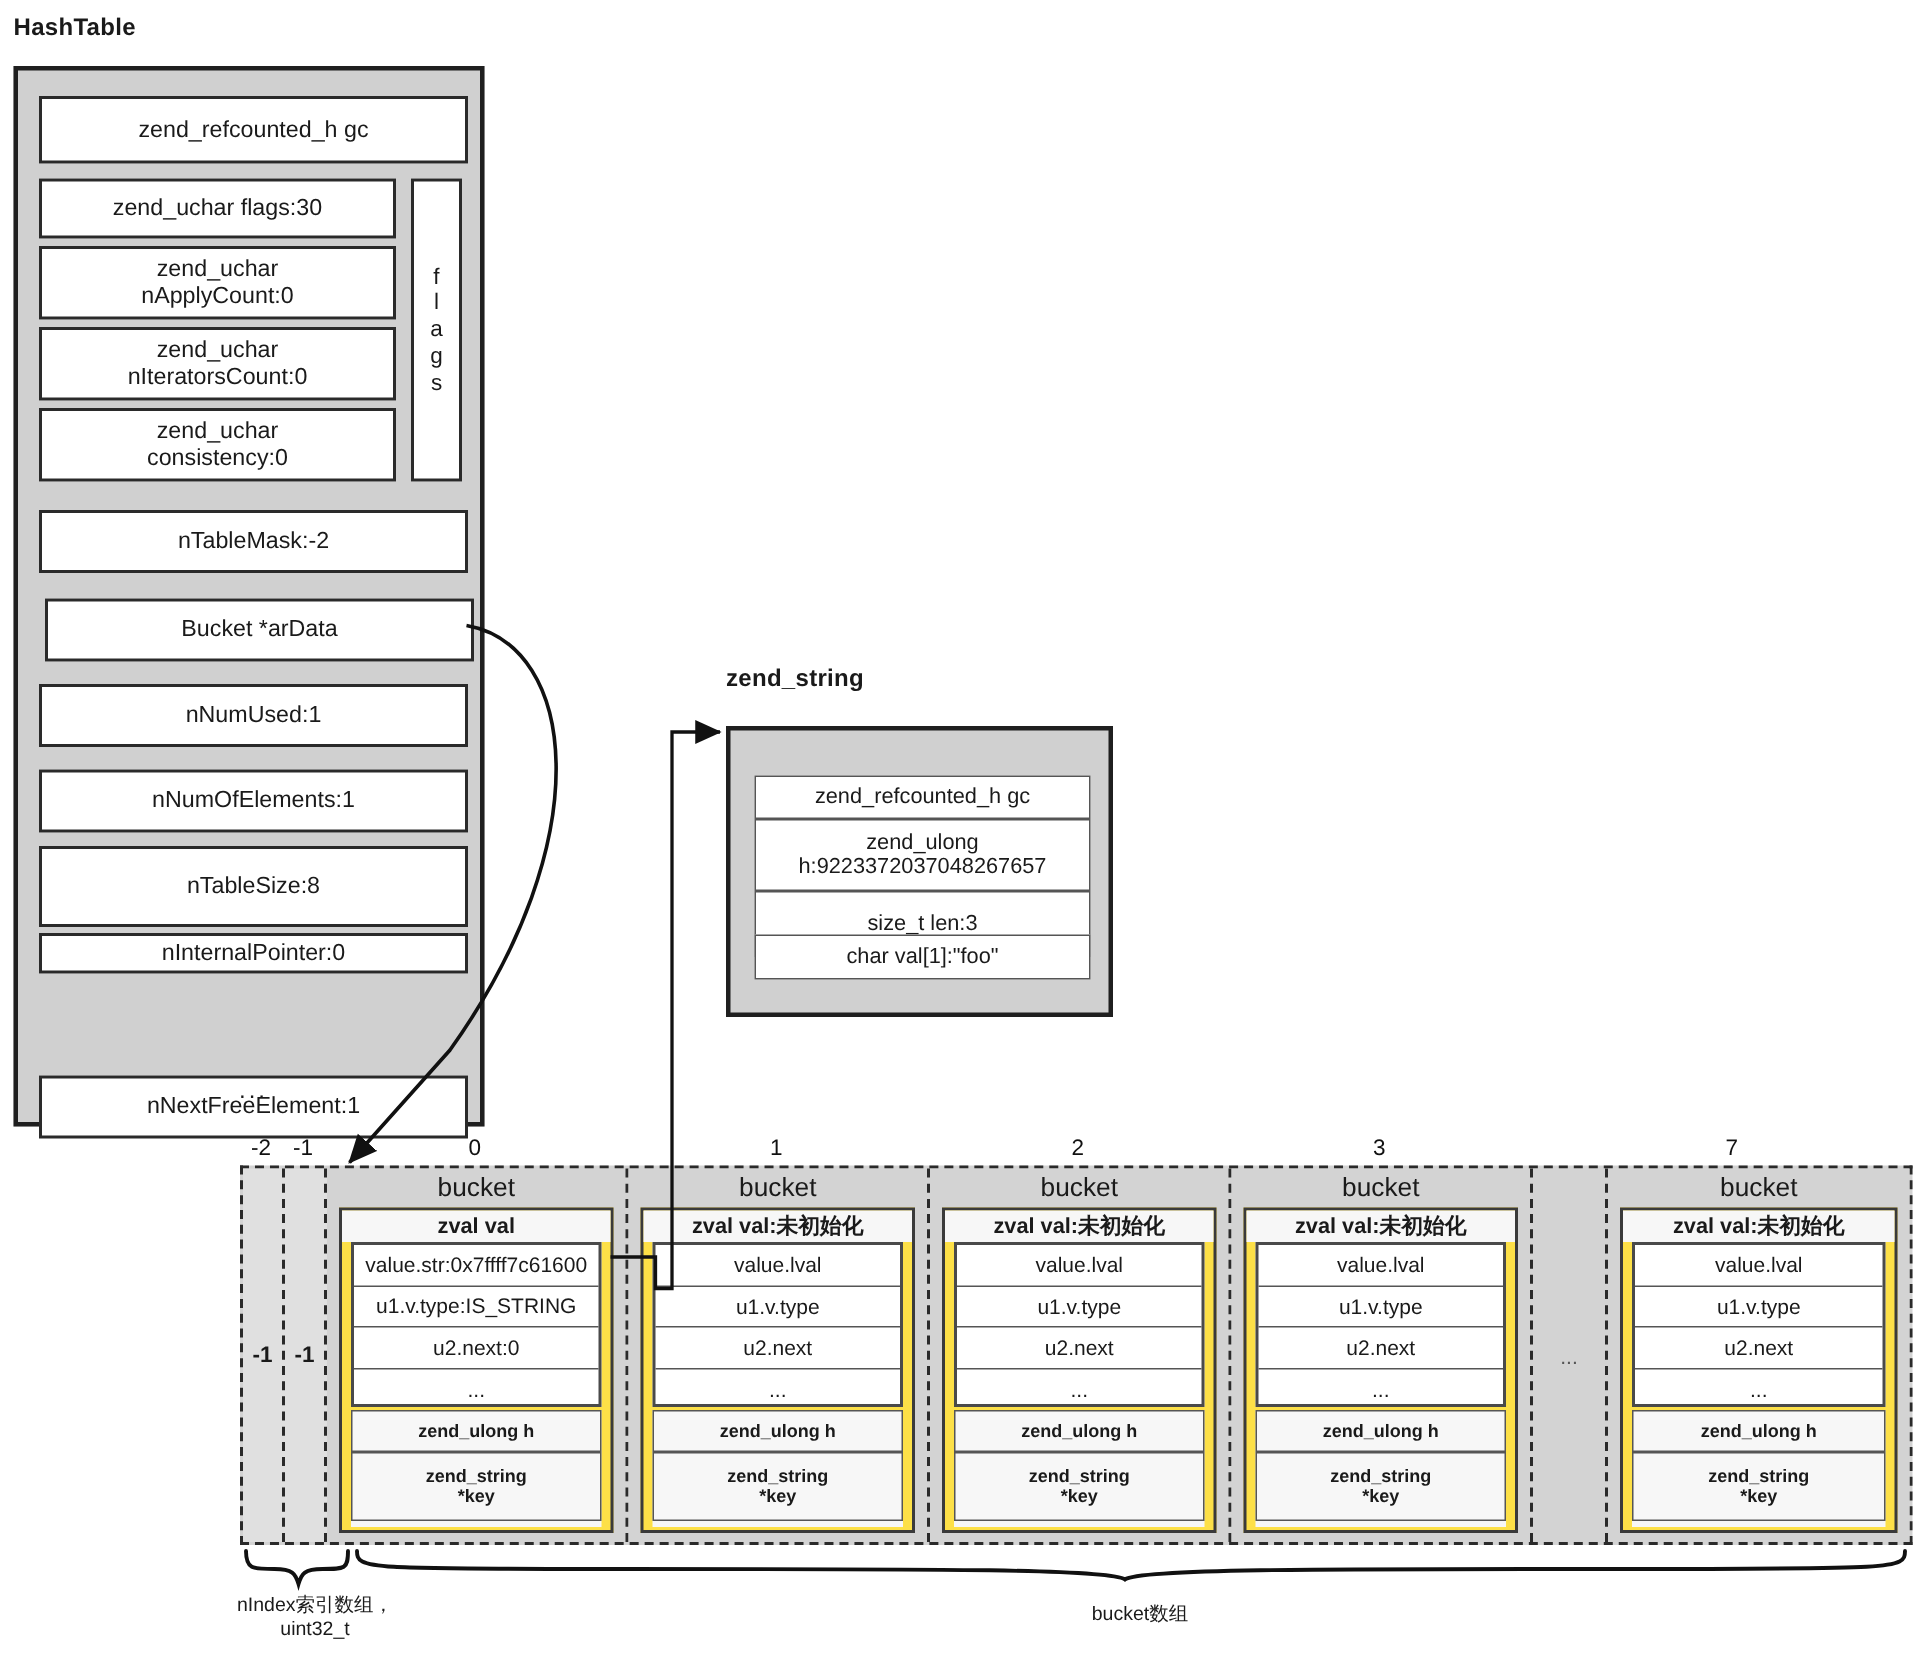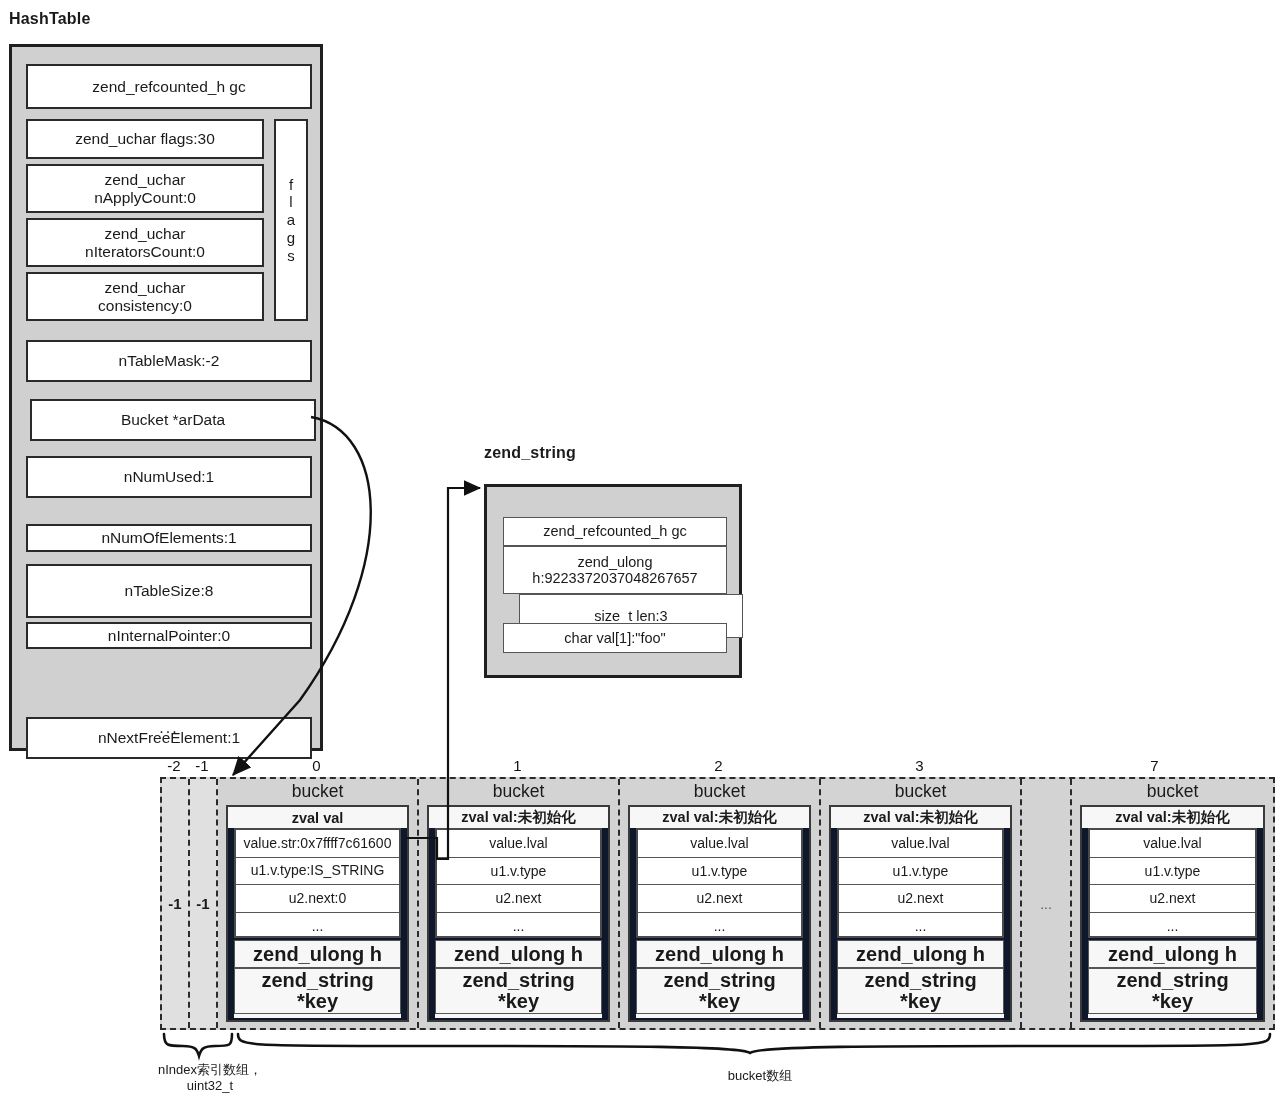--- a/index.html
+++ b/index.html
@@ -61,21 +61,21 @@
   }
   .bucket-cell{
     background:#d3d3d3;border-right:2px dashed #2a2a2a;
   }
   .bucket-title{
     position:absolute;left:0;top:2px;width:100%;
     text-align:center;font-size:17.5px;
   }
   .bucket-inner{
     position:absolute;left:8px;right:8px;top:26px;bottom:6px;
-    background:#0f172a;border:2px solid #3a3a3a;box-sizing:border-box;
+    background:#fde047;border:2px solid #3a3a3a;box-sizing:border-box;
   }
   .zval-head{
     position:absolute;left:0;top:0;width:100%;height:21px;
     display:flex;align-items:center;justify-content:center;
     font-weight:bold;font-size:14.5px;background:#f7f7f7;
   }
   .zval-box{
     position:absolute;left:6px;right:6px;top:21px;height:110px;
     border:2px solid #4a4a4a;background:#fff;box-sizing:border-box;
   }
@@ -86,21 +86,21 @@
   }
   .zrow:last-child{border-bottom:none;}
   .zrow.wrap{font-size:14px;line-height:1.05;}
   .tail{
     position:absolute;left:6px;right:6px;top:133px;bottom:2px;
     background:#f7f7f7;box-sizing:border-box;
   }
   .tail-row{
     border:1.5px solid #555;box-sizing:border-box;
     display:flex;align-items:center;justify-content:center;
-    font-weight:bold;font-size:20px;text-align:center;line-height:1.05;
+    font-weight:bold;font-size:12px;text-align:center;line-height:1.05;
   }
   .ell-cell{
     background:#d3d3d3;border-right:2px dashed #2a2a2a;
     display:flex;align-items:center;justify-content:center;
     font-size:14px;color:#555;
   }
   .idx-label{
     position:absolute;text-align:center;font-size:15px;color:#111;
   }
   .caption{
@@ -129,35 +129,35 @@
     <span>f</span>
     <span>l</span>
     <span>a</span>
     <span>g</span>
     <span>s</span>
   </div>
 
   <div class="abs field ht-field" style="left:14px;top:293px;width:286px;height:42px;">nTableMask:-2</div>
   <div class="abs field ht-field" style="left:18px;top:352px;width:286px;height:42px;">Bucket *arData</div>
   <div class="abs field ht-field" style="left:14px;top:409px;width:286px;height:42px;">nNumUsed:1</div>
-  <div class="abs field ht-field" style="left:14px;top:477px;width:286px;height:28px;">nNumOfElements:1</div>
+  <div class="abs field ht-field" style="left:14px;top:466px;width:286px;height:42px;">nNumOfElements:1</div>
   <div class="abs field ht-field" style="left:14px;top:517px;width:286px;height:54px;">nTableSize:8</div>
   <div class="abs field ht-field" style="left:14px;top:575px;width:286px;height:27px;">nInternalPointer:0</div>
   <div class="abs field ht-field" style="left:14px;top:627px;width:286px;height:42px;margin-top:43px;">nNextFreeElement:1</div>
 
   <div class="abs" style="left:14px;top:672px;width:286px;height:22px;text-align:center;font-size:16px;letter-spacing:2px;">...</div>
 </div>
 
 <div class="abs title" style="left:484px;top:444px;width:258px;">zend_string</div>
 
 <div class="abs struct-outer" id="zs-outer">
   <div class="abs field zs-field" style="left:16px;top:30px;width:224px;height:29px;">zend_refcounted_h gc</div>
   <div class="abs field zs-field" style="left:16px;top:59px;width:224px;height:48px;white-space:pre-line;">zend_ulong
 h:9223372037048267657</div>
-  <div class="abs field zs-field" style="left:16px;top:107px;width:224px;height:44px;margin-left:16px;">size_t len:3</div>
+  <div class="abs field zs-field" style="left:16px;top:107px;width:224px;height:44px;">size_t len:3</div>
   <div class="abs field zs-field" style="left:16px;top:136px;width:224px;height:30px;">char val[1]:"foo"</div>
 </div>
 
 <div class="abs idx-label" style="left:160px;top:757px;width:28px;">-2</div>
 <div class="abs idx-label" style="left:188px;top:757px;width:28px;">-1</div>
 <div class="abs idx-label" style="left:216px;top:757px;width:201px;">0</div>
 <div class="abs idx-label" style="left:417px;top:757px;width:201px;">1</div>
 <div class="abs idx-label" style="left:618px;top:757px;width:201px;">2</div>
 <div class="abs idx-label" style="left:819px;top:757px;width:201px;">3</div>
 <div class="abs idx-label" style="left:1054px;top:757px;width:201px;">7</div>

